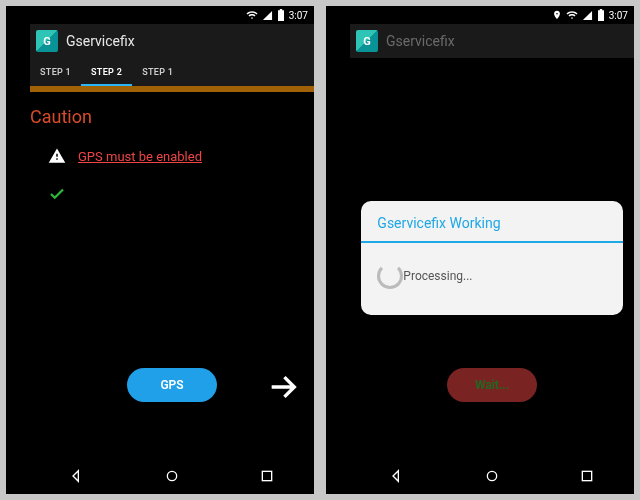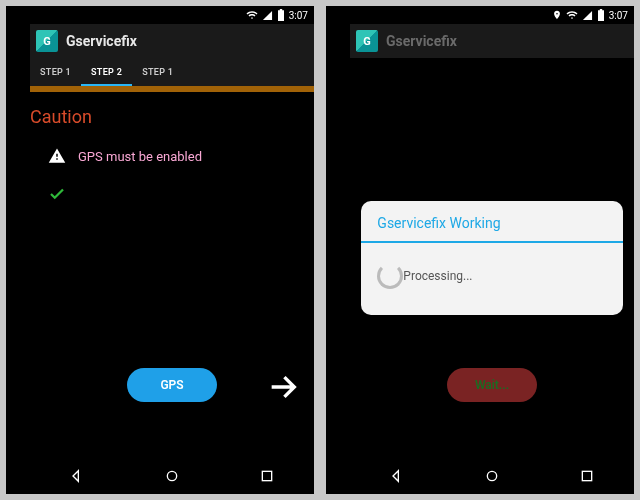--- a/index.html
+++ b/index.html
@@ -28,42 +28,42 @@
     height: 34px; background: #1a1a1a;
     display: flex; align-items: center; padding: 0 6px; gap: 8px;
   }
   .app-icon {
     width: 22px; height: 22px;
     background: linear-gradient(135deg,#2ec4b6 50%,#0a9396 50%);
     border-radius: 2px; position: relative;
     display:flex;align-items:center;justify-content:center;
     color:#fff;font-size:11px;font-weight:bold;
   }
-  .app-title { color: #e8e8e8; font-size: 14px; font-weight: 700; }
+  .app-title { color: #e8e8e8; font-size: 14px; font-weight: 400; }
   .tabs {
     display: flex; background: #1a1a1a;
     border-bottom: 6px solid #a16207;
   }
   .tab {
     color: #ccc; font-size: 9px; font-weight: 600;
     padding: 9px 10px 7px; letter-spacing: 0.3px;
     border-bottom: 2px solid transparent;
   }
   .tab.active { border-bottom-color: #29b6f6; color:#fff; }
   .app-bar-with-tabs {background:#1a1a1a; box-shadow:0 2px 4px rgba(0,0,0,0.6);}
   .content { flex: 1; position: relative; }
   .caution {
     color: #d84b2a; font-size: 18px; text-align: left;
     padding: 14px 0 10px;
   }
   .row {
     display: flex; align-items: center; gap: 12px;
     padding: 10px 18px; font-size: 13px;
   }
-  .row .msg1 { color: #f9a8d4; }
+  .row .msg1 { color: #ef4444; text-decoration: underline; }
   .row .msg2 { color: #2fb93a; }
   .row .ic { width: 18px; height:18px; display:flex;align-items:center;justify-content:center;}
   .bottom-area {
     position: absolute; bottom: 48px; left: 0; right: 0;
     display:flex; align-items:center; justify-content:center;
     height: 50px;
   }
   .pill-btn {
     min-width: 90px; height: 34px; border-radius: 17px;
     display:flex;align-items:center;justify-content:center;

